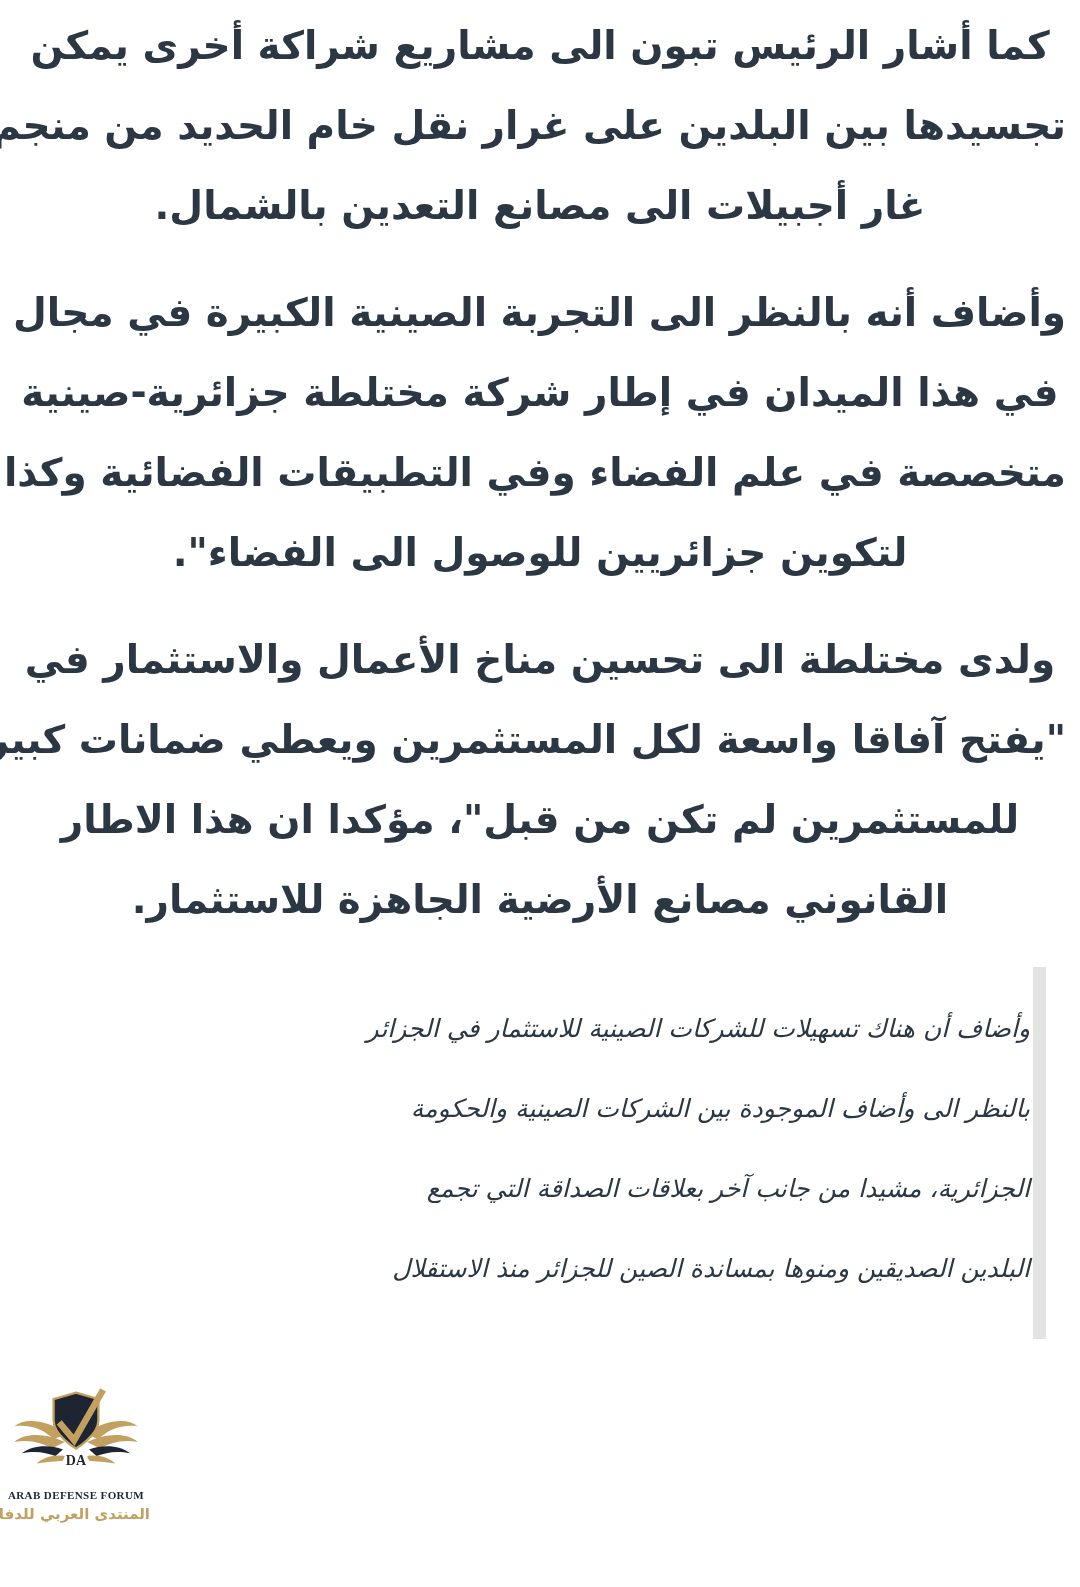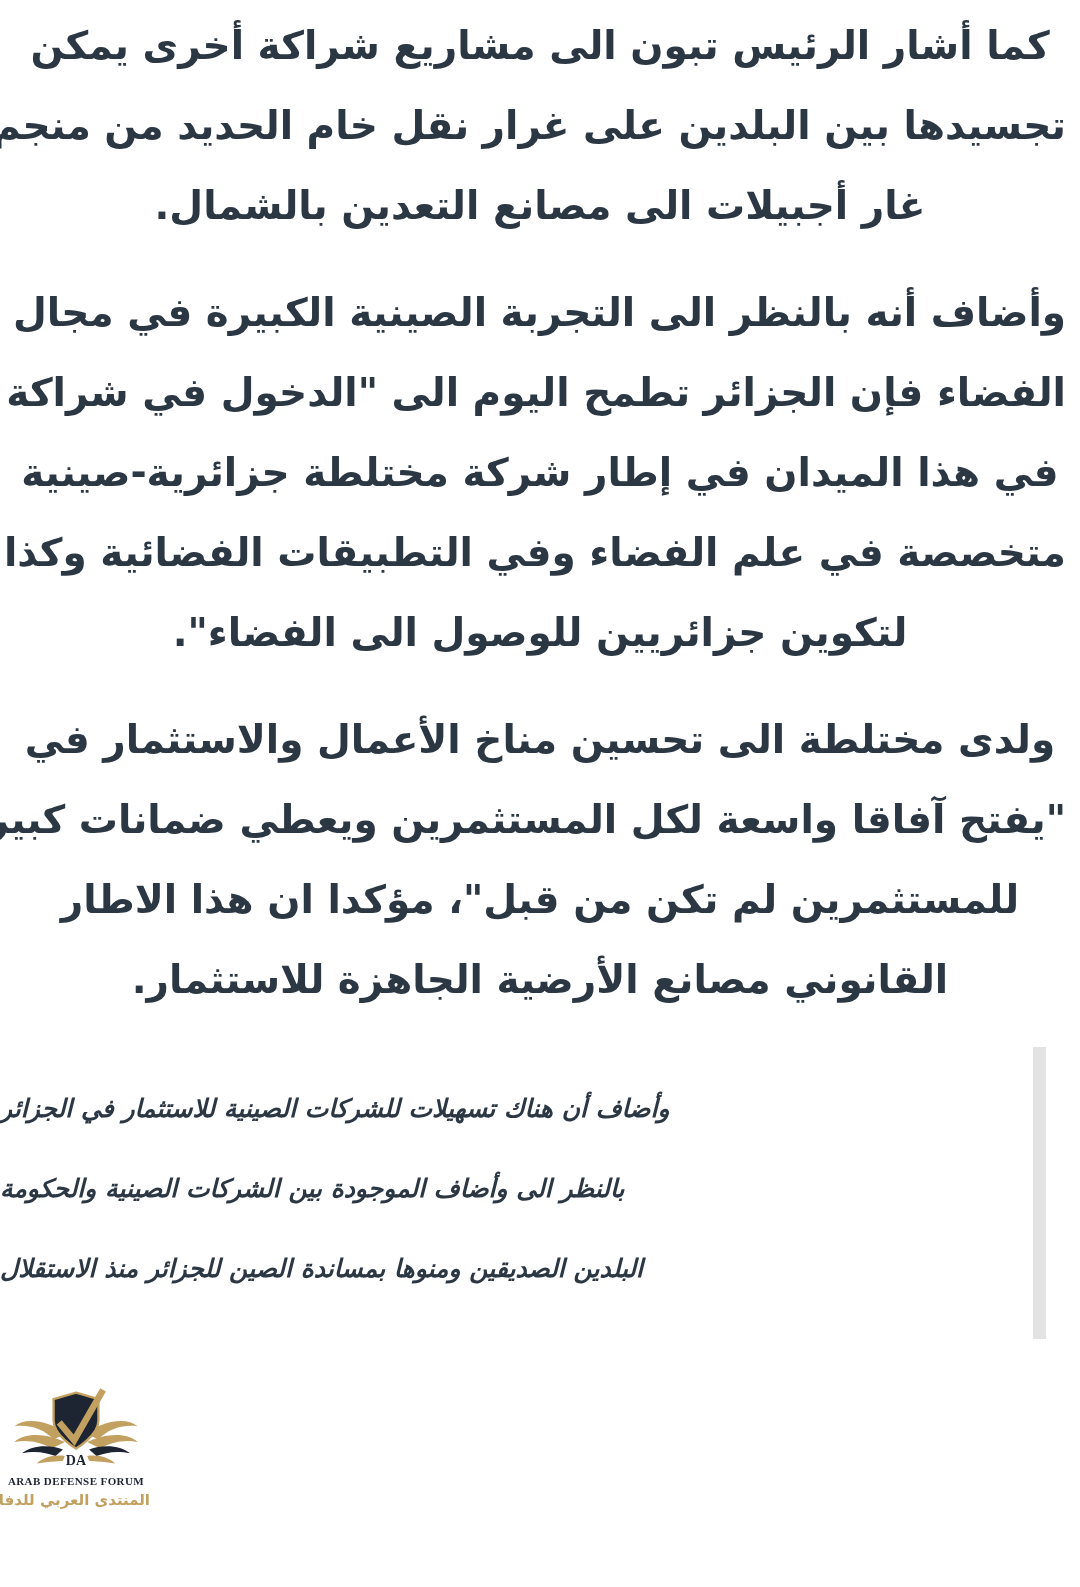--- a/index.html
+++ b/index.html
@@ -30,24 +30,24 @@
     font-weight: 700;
     line-height: 80px;
   }
   .para .line {
     display: block;
     white-space: nowrap;
   }
   .quote {
     position: relative;
     margin: 13px 34px 0 0;
-    padding: 22px 28px 30px 0;
-    text-align: left;
+    padding: 22px 16px 30px 0;
+    text-align: right;
     font-size: 25px;
-    font-weight: 700;
+    font-weight: 400;
     font-style: italic;
     line-height: 80px;
   }
   .quote .line {
     display: block;
     white-space: nowrap;
   }
   .quote-bar {
     position: absolute;
     top: 0;
@@ -63,21 +63,21 @@
     top: 1387px;
     width: 148px;
     text-align: center;
     direction: ltr;
   }
   .logo-emblem {
     display: block;
     margin: 0 auto;
   }
   .logo-en {
-    margin-top: 4px;
+    margin-top: 18px;
     font-family: "Liberation Serif", serif;
     font-size: 11px;
     font-weight: 700;
     letter-spacing: 0.4px;
     color: #1d2432;
     white-space: nowrap;
   }
   .logo-ar {
     margin-top: 4px;
     font-size: 15px;
@@ -95,37 +95,37 @@
   <div class="article">
 
     <p class="para">
       <span class="line">كما أشار الرئيس تبون الى مشاريع شراكة أخرى يمكن</span>
       <span class="line">تجسيدها بين البلدين على غرار نقل خام الحديد من منجم</span>
       <span class="line">غار أجبيلات الى مصانع التعدين بالشمال.</span>
     </p>
 
     <p class="para">
       <span class="line">وأضاف أنه بالنظر الى التجربة الصينية الكبيرة في مجال</span>
-      <span class="line">الفضاء فإن الجزائر تطمح اليوم الى "الدخول في شراكة</span>
       <span class="line">في هذا الميدان في إطار شركة مختلطة جزائرية-صينية</span>
       <span class="line">متخصصة في علم الفضاء وفي التطبيقات الفضائية وكذا</span>
       <span class="line">لتكوين جزائريين للوصول الى الفضاء".</span>
     </p>
 
     <p class="para">
       <span class="line">ولدى مختلطة الى تحسين مناخ الأعمال والاستثمار في</span>
       <span class="line">"يفتح آفاقا واسعة لكل المستثمرين ويعطي ضمانات كبيرة</span>
       <span class="line">للمستثمرين لم تكن من قبل"، مؤكدا ان هذا الاطار</span>
       <span class="line">القانوني مصانع الأرضية الجاهزة للاستثمار.</span>
     </p>
 
     <blockquote class="quote">
       <span class="quote-bar"></span>
       <span class="line">وأضاف أن هناك تسهيلات للشركات الصينية للاستثمار في الجزائر</span>
       <span class="line">بالنظر الى وأضاف الموجودة بين الشركات الصينية والحكومة</span>
+      <span class="line">الجزائرية، مشيدا من جانب آخر بعلاقات الصداقة التي تجمع</span>
       <span class="line">البلدين الصديقين ومنوها بمساندة الصين للجزائر منذ الاستقلال</span>
     </blockquote>
 
   </div>
 
   <div class="logo">
     <svg class="logo-emblem" width="132" height="84" viewBox="0 0 140 90" xmlns="http://www.w3.org/2000/svg">
 
       <g id="wingL">
         <path d="M60 50 C40 36 16 32 4 42 C22 40 36 46 46 56 Z" fill="#c2a05f"></path>

